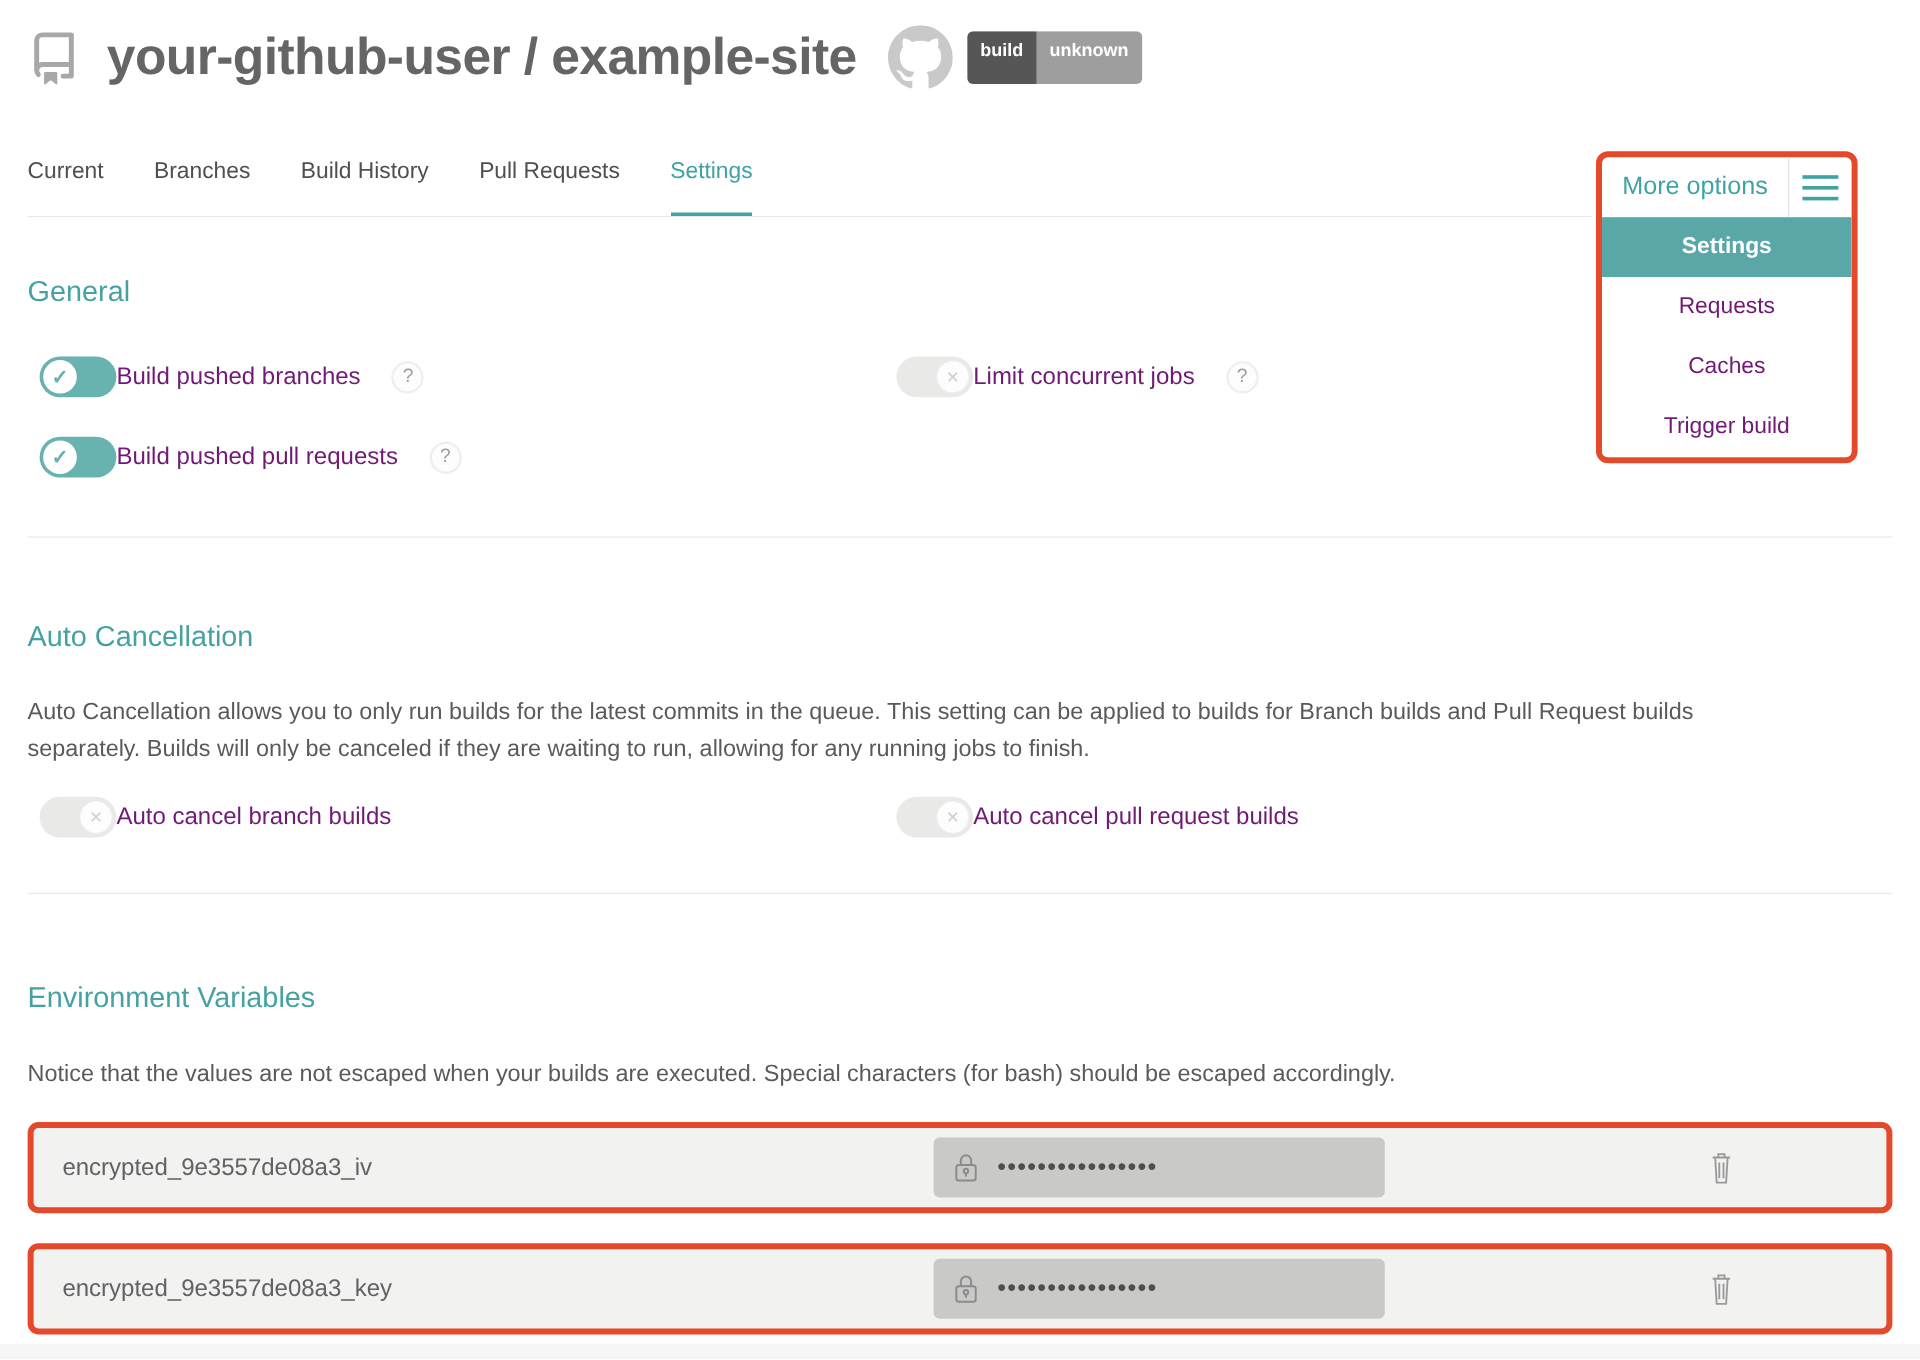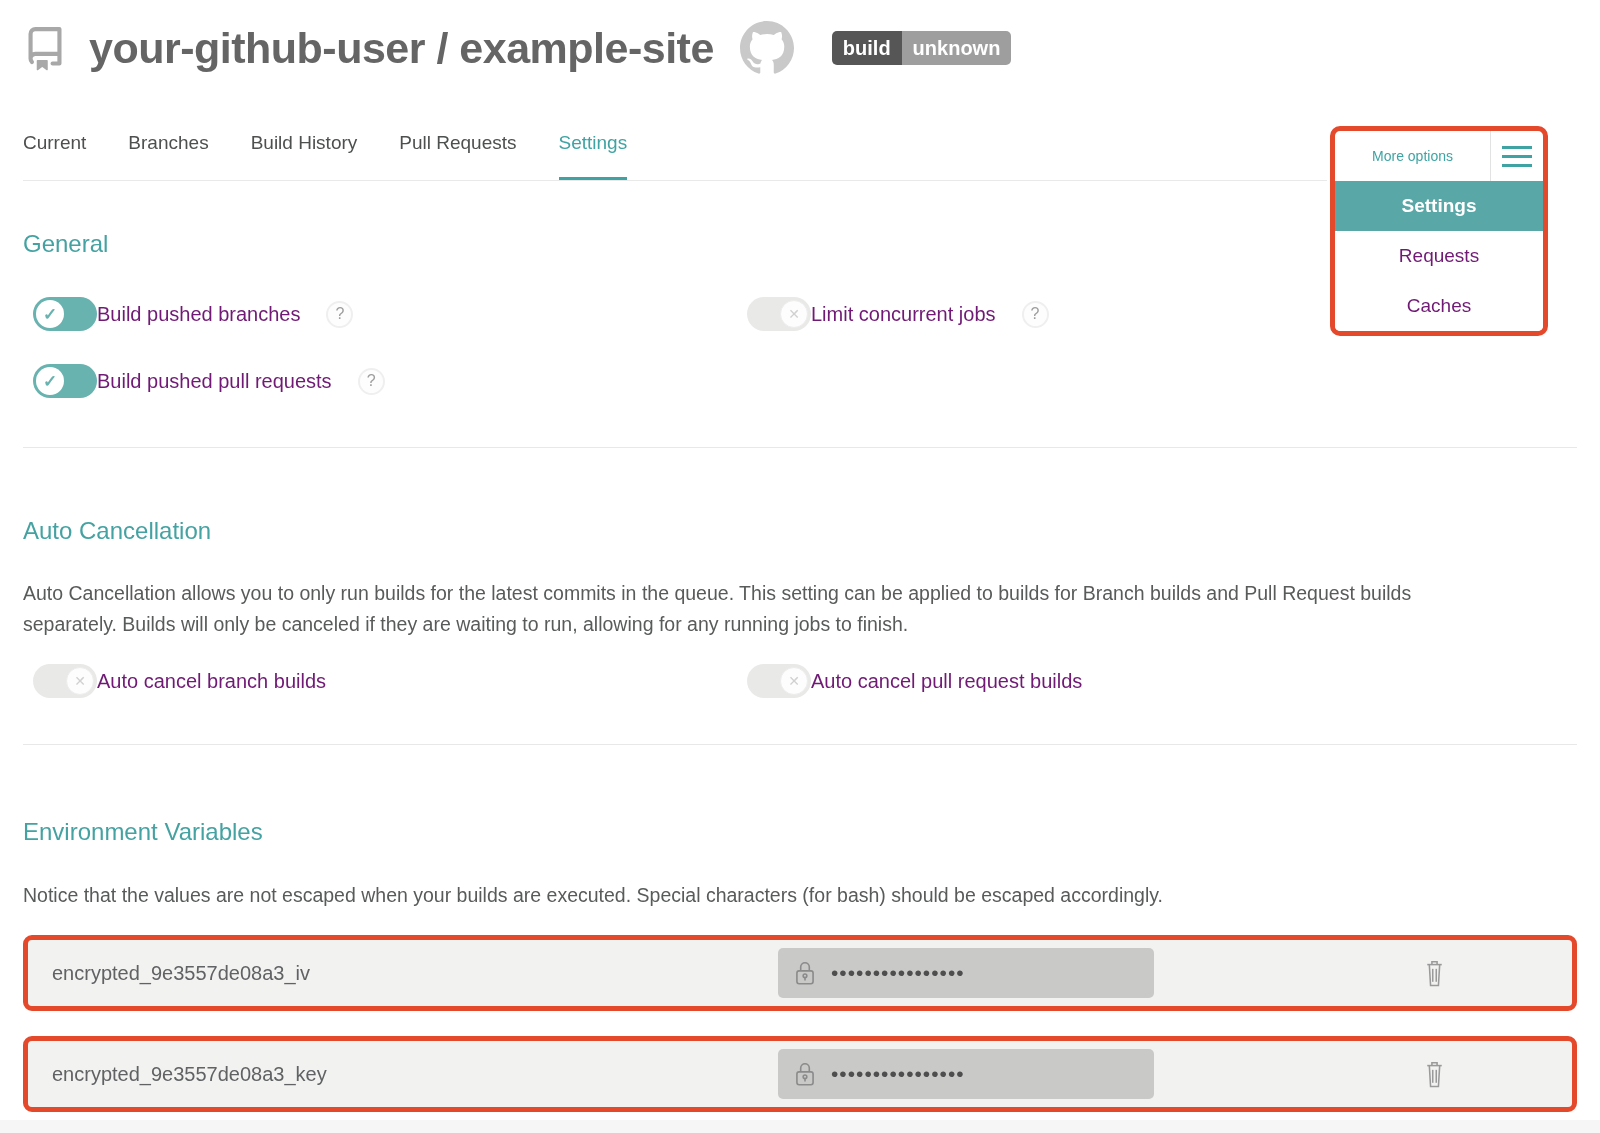--- a/index.html
+++ b/index.html
@@ -5,36 +5,36 @@
   * { margin:0; padding:0; box-sizing:border-box; }
   html,body { width:1600px; height:1133px; background:#ffffff; overflow:hidden;
     font-family:"Liberation Sans", sans-serif; }
   .page { position:relative; width:1600px; height:1133px; padding:0 23px; }
 
   
   .header { display:flex; align-items:center; padding-top:20px; height:76px; }
   .repo-icon { width:44px; height:50px; color:#a8a8a8; margin-top:2px; }
   .page-title { font-size:43px; color:#666565; margin-left:22px; letter-spacing:-0.5px; }
   .gh-icon { width:54px; height:54px; color:#c9c9c9; margin-left:26px; }
-  .badge { display:flex; margin-left:38px; border-radius:5px; overflow:hidden;
-    font-size:20px; font-weight:700; color:#fff; height:34px; line-height:34px; }
+  .badge { display:flex; margin-left:12px; border-radius:5px; overflow:hidden;
+    font-size:15px; font-weight:700; color:#fff; height:44px; line-height:34px; }
   .badge .b-left  { background:#565656; padding:0 11px; }
   .badge .b-right { background:#9e9e9e; padding:0 11px; }
 
   
   .tabs { display:flex; margin-top:50px; width:1304px; border-bottom:1px solid #e9e9e9; }
   .tab { font-size:19px; color:#4e5050; padding:6px 0 26px 0; margin-right:42px; cursor:pointer; }
   .tab.active { color:#3fa3a3; box-shadow: inset 0 -3px 0 #3fa3a3; }
 
   
   .more-box { position:absolute; top:126px; right:52px; width:218px; background:#fff;
     border:5px solid #e5492c; border-radius:10px; z-index:10; overflow:hidden; }
   .more-head { display:flex; align-items:stretch; height:50px; }
   .more-label { flex:1; display:flex; align-items:center; justify-content:center;
-    color:#3fa3a3; font-size:14px; cursor:pointer; }
+    color:#3fa3a3; font-size:21px; cursor:pointer; }
   .more-sep { border-left:1px solid #e2e2e2; }
   .hamburger { width:52px; display:flex; flex-direction:column; justify-content:center;
     align-items:center; gap:6px; cursor:pointer; }
   .hamburger span { display:block; width:30px; height:3px; background:#3fa3a3; }
   .menu-item { height:50px; line-height:50px; text-align:center; font-size:19px;
     color:#701a75; cursor:pointer; background:#fff; }
   .menu-item.selected { background:#5aa7a7; color:#fff; font-weight:700; }
 
   
   h2.section-title { font-size:24px; font-weight:400; color:#45a2a2; line-height:30px; }
@@ -116,20 +116,21 @@
       <div class="more-sep"></div>
       <div class="hamburger">
         <span></span>
           <span></span>
           <span></span>
       </div>
     </div>
     <div class="menu-item selected">Settings</div>
     <div class="menu-item">Requests</div>
     <div class="menu-item">Caches</div>
+    <div class="menu-item">Trigger build</div>
   </div>
 
   <h2 class="section-title h-general">General</h2>
 
   <div class="toggle-grid tg-general">
     <div class="toggle-row">
       <div class="switch on">
         <div class="knob">✓</div>
       </div>
       <span class="toggle-label">Build pushed branches</span>

